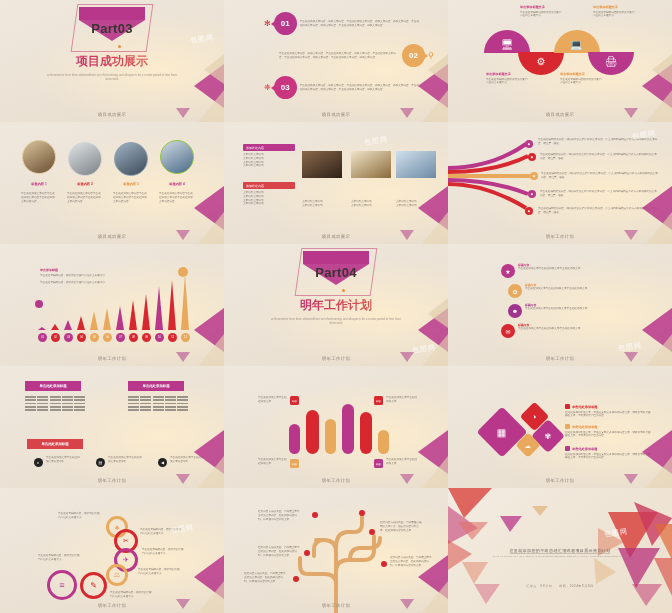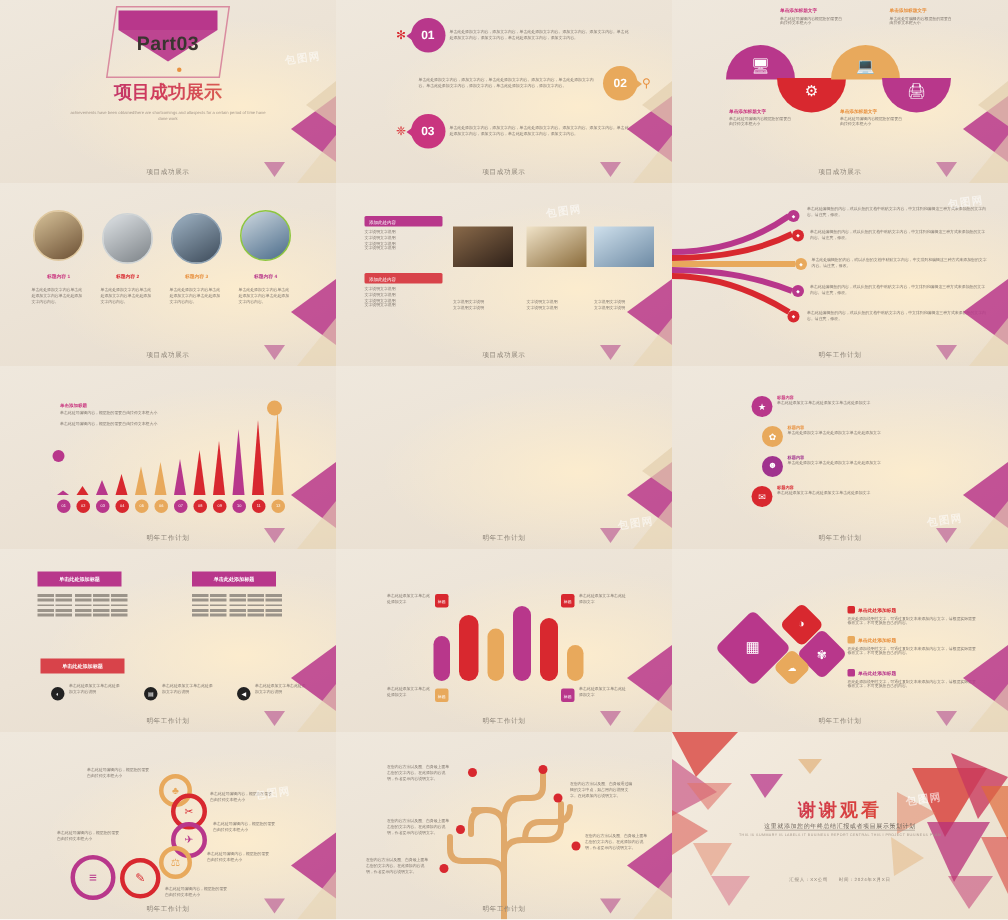--- a/index.html
+++ b/index.html
@@ -374,20 +374,31 @@
     <div style="position:absolute;left:35px;top:56px;width:8px;height:8px;border-radius:50%;background:#b8378b;"></div>
     <svg class="corner" viewBox="0 0 78 72">
       <polygon points="78,14 78,58 48,36" fill="#b8378b" opacity=".85"></polygon>
       <polygon points="78,40 78,72 52,72" fill="#e8d5b4" opacity=".6"></polygon>
       <polygon points="30,58 44,58 37,68" fill="#c06b9b" opacity=".75"></polygon>
     </svg>
     <div class="footer">明年工作计划</div>
   </div>
 
   <div class="slide">
+    <div class="cover-wrap">
+      <div class="cover-badge">
+        <div class="outline"></div>
+        <div class="bar"></div>
+        <div class="v"></div>
+      </div>
+      <div class="cover-part">Part04</div>
+      <div class="dot-o" style="left:118px;top:38px;"></div>
+      <div class="cover-cn">明年工作计划</div>
+      <div class="cover-en" style="padding:0 44px;">achievements have been obtainedthere are shortcomings and allaspects for a certain period of time have done work</div>
+    </div>
     <svg class="corner" viewBox="0 0 78 72">
       <polygon points="78,14 78,58 48,36" fill="#b8378b" opacity=".85"></polygon>
       <polygon points="78,4 78,34 58,20" fill="#e3cfae" opacity=".7"></polygon>
       <polygon points="78,40 78,72 52,72" fill="#e8d5b4" opacity=".6"></polygon>
       <polygon points="30,58 44,58 37,68" fill="#c06b9b" opacity=".75"></polygon>
     </svg>
     <div class="wm" style="right:12px;bottom:12px;">包图网</div>
     <div class="footer">明年工作计划</div>
   </div>
 
@@ -670,21 +681,20 @@
 
       <polygon points="160,24 210,24 182,70" fill="#d8453f" opacity=".85"></polygon>
       <polygon points="186,14 224,30 204,58" fill="#c93a5e" opacity=".8"></polygon>
       <polygon points="206,36 224,36 224,72" fill="#e06a3a" opacity=".7"></polygon>
       <polygon points="170,60 212,60 188,100" fill="#b8307a" opacity=".75"></polygon>
       <polygon points="206,70 224,70 224,108" fill="#d8453f" opacity=".6"></polygon>
       <polygon points="150,40 176,54 150,68" fill="#e07b5e" opacity=".5"></polygon>
       <polygon points="184,96 214,96 198,118" fill="#c0306d" opacity=".5"></polygon>
       <polygon points="146,70 168,84 148,96" fill="#e0a96b" opacity=".4"></polygon>
     </svg>
-    <div class="thx-title">谢谢观看</div>
     <div class="thx-line"></div>
     <div class="thx-sub">这里就添加您的年终总结汇报或者项目展示策划计划</div>
     <div class="thx-en">THIS IS SUMMARY IS LABELS IT BUSINESS REPORT CENTRAL THIS I PROJECT BUSINESS PLAN</div>
     <div class="thx-meta">汇报人：XX公司　　时间：2024年X月X日</div>
     <div class="wm" style="right:44px;top:40px;color:rgba(255,255,255,.6);">包图网</div>
   </div>
 
 </div>
 
 </body></html>

